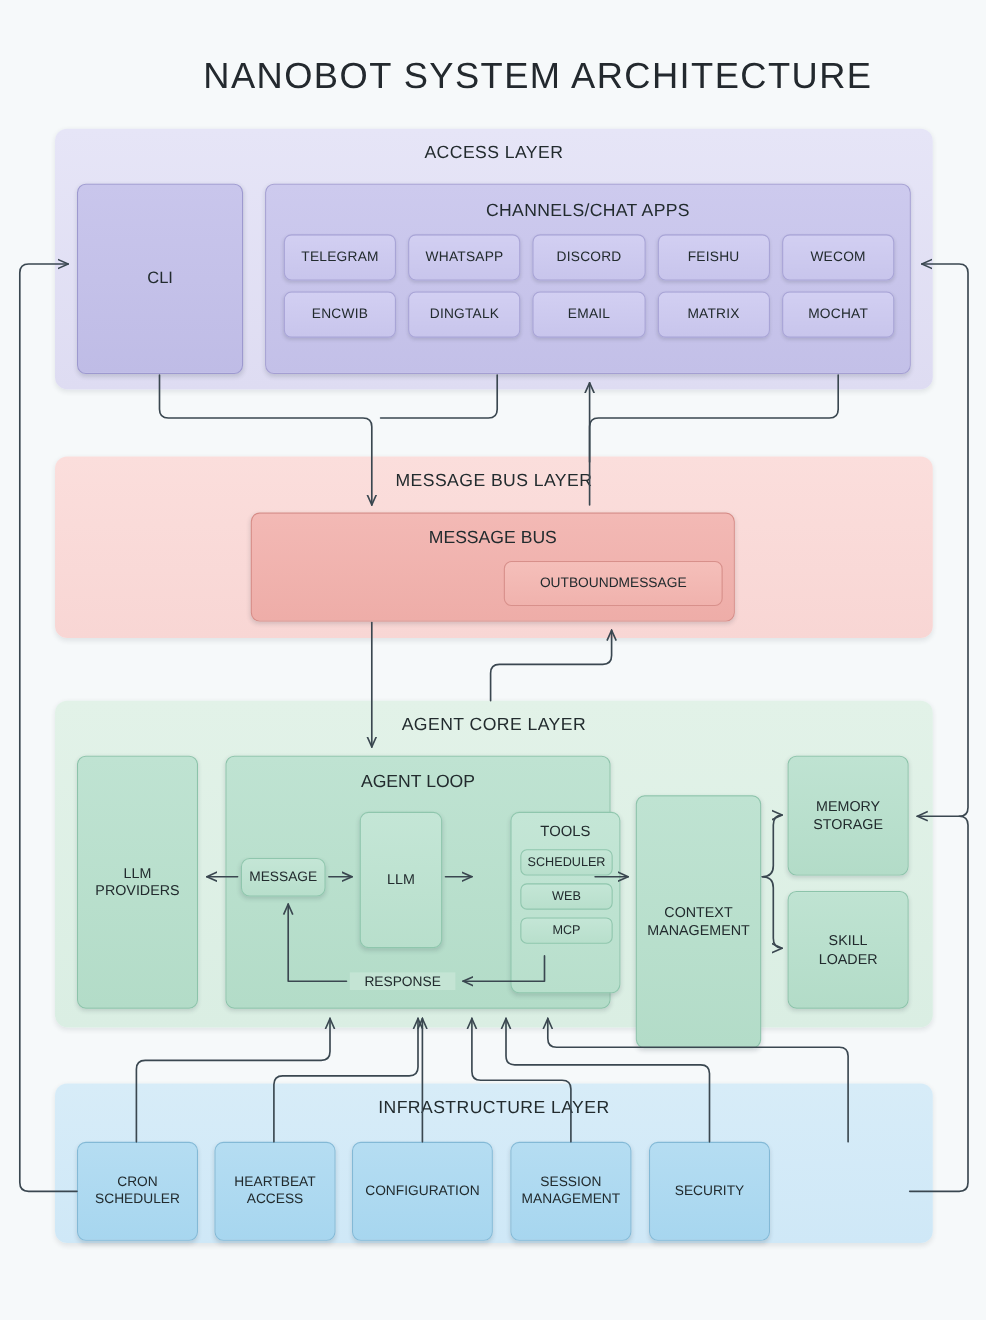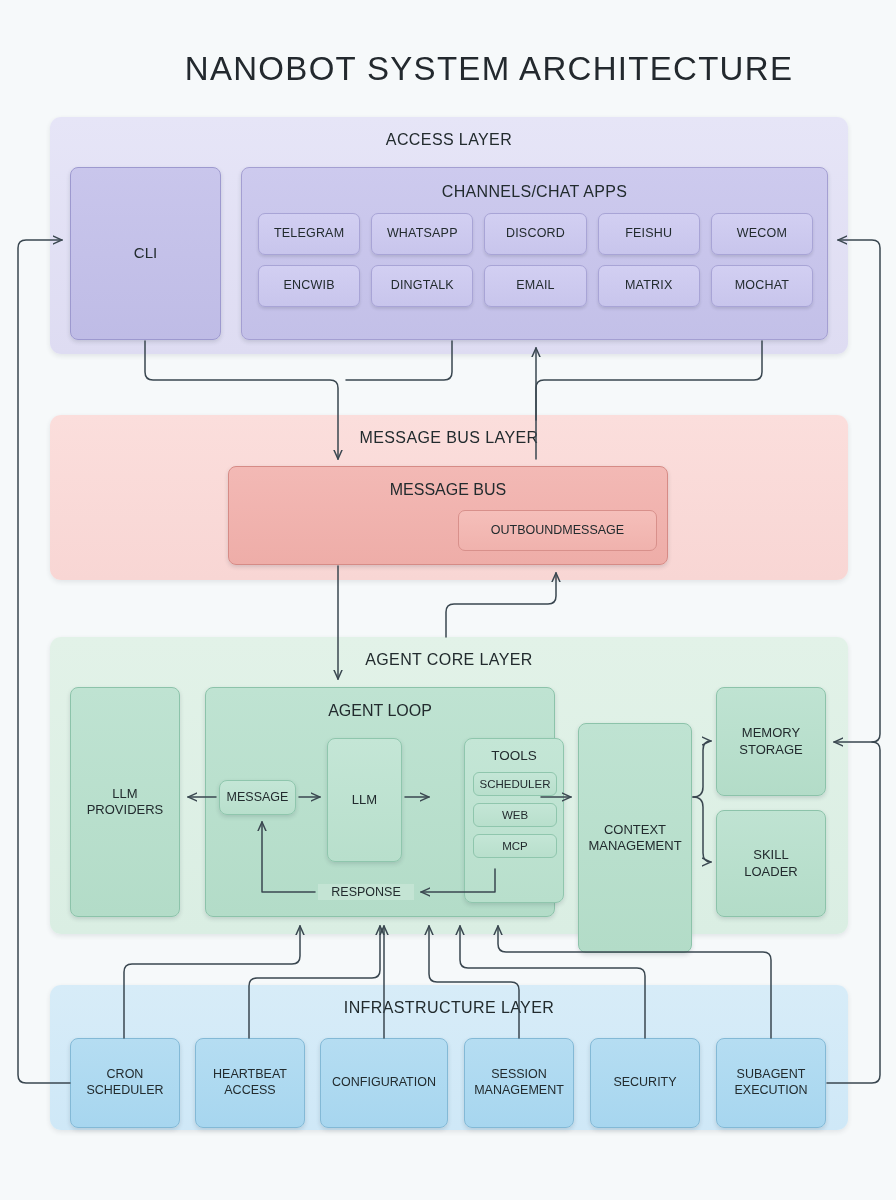--- a/index.html
+++ b/index.html
@@ -272,24 +272,20 @@
   <div class="node n-blue infra-node" id="config" style="width:128px">
     <span class="lbl" style="white-space:pre-line">CONFIGURATION</span>
   </div>
   <div class="node n-blue infra-node" id="session">
     <span class="lbl" style="white-space:pre-line">SESSION
 MANAGEMENT</span>
   </div>
   <div class="node n-blue infra-node" id="security">
     <span class="lbl" style="white-space:pre-line">SECURITY</span>
   </div>
-  <div class="node n-blue infra-node" id="subagent">
-    <span class="lbl" style="white-space:pre-line">SUBAGENT
-EXECUTION</span>
-  </div>
 
   <svg id="connectors" viewBox="0 0 896 1200">
     <defs>
       <marker id="arw" viewBox="0 0 10 10" refX="9" refY="5" markerWidth="7" markerHeight="7" orient="auto-start-reverse">
         <path d="M 0 1 L 9 5 L 0 9" fill="none" stroke="#3a4750" stroke-width="1.4"></path>
       </marker>
     </defs>
     <g fill="none" stroke="#3a4750" stroke-width="1.5" stroke-linejoin="round" stroke-linecap="round">
 
       <path d="M145,341 L145,372 Q145,380 153,380 L330,380 Q338,380 338,388 L338,459" marker-end="url(#arw)"></path>

